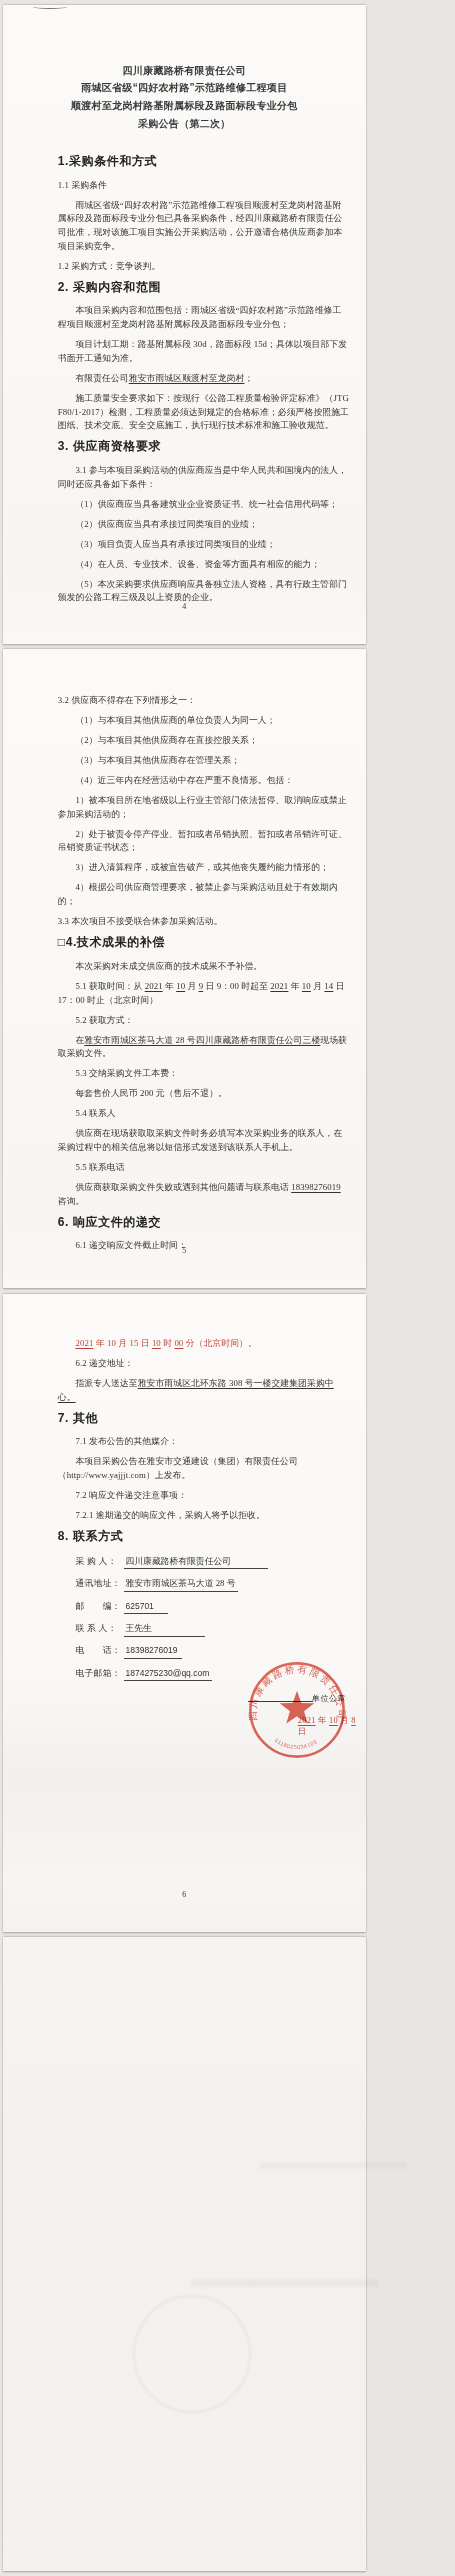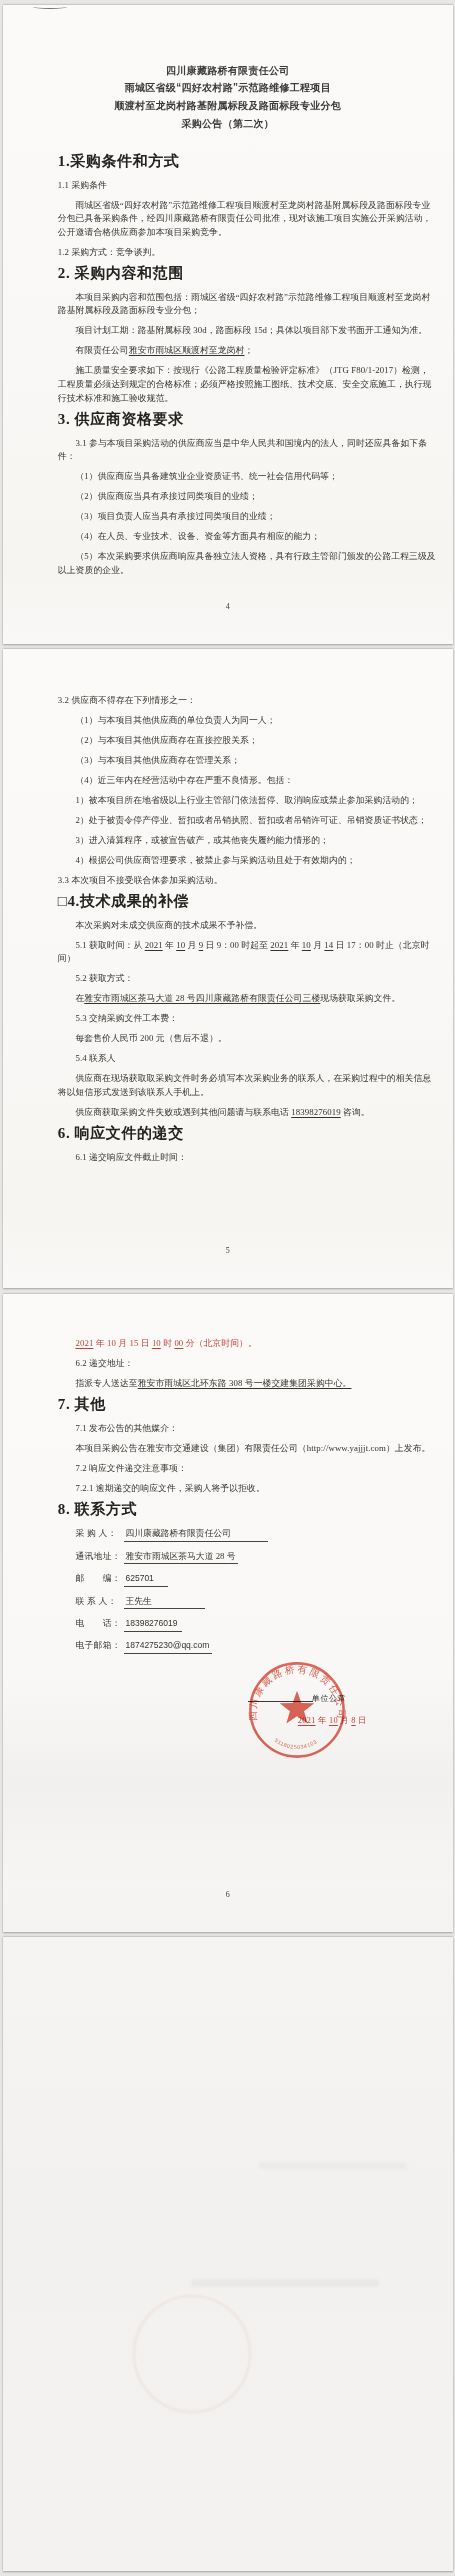--- a/index.html
+++ b/index.html
@@ -2,42 +2,42 @@
 <html style="font-size:9px"><head>
 <meta charset="utf-8">
 <style>
   html,body{margin:0;padding:0;}
   body{
     width:456px;height:2576px;position:relative;
     background:#e7e6e4;
     font-family:"Liberation Serif","DejaVu Serif",serif;
   }
   .page{
-    position:absolute;left:2.8px;width:450px;
+    position:absolute;left:2.8px;width:363px;
     background:linear-gradient(180deg,#fbfaf8 0%,#f9f8f6 55%,#f6f5f2 88%,#f9f8f6 100%);
     box-shadow:0 1.1px 1.7px rgba(0,0,0,.30),0 -0.6px 1.1px rgba(0,0,0,.14);
   }
   #page1{top:4.6px;height:639px;}
   #page2{top:649px;height:639px;}
   #page3{top:1294px;height:638px;
     background:linear-gradient(180deg,#fbfaf8 0%,#f9f8f6 60%,#f1f0ee 76%,#f6f5f3 92%,#f4f3f1 100%);}
   #page4{top:1937px;height:634px;
     background:linear-gradient(180deg,#f5f4f2 0%,#f2f1ef 40%,#f3f2f0 100%);}
   .content{padding:0 16px 0 55px;}
   .doc-title{
     margin:0 -16px 21.6px -55px;padding-top:57px;
     text-align:center;
     font-family:"Liberation Sans","DejaVu Sans",sans-serif;
     font-weight:bold;color:#3a3a3a;
     font-size:10px;line-height:17.7px;letter-spacing:0.3px;
   }
   .h{
-    font-family:Liberation Serif, serif;
+    font-family:Liberation Sans, sans-serif;
     font-weight:bold;color:#24231f;
-    font-size:15px;line-height:15px;letter-spacing:0.6px;
+    font-size:12px;line-height:15px;letter-spacing:0.6px;
     margin:4.6px 0 9.7px;
   }
   .b{
     font-size:8.8px;line-height:13.7px;color:#35332e;
     margin:0 0 6.3px;letter-spacing:0.1px;
   }
   .ind2{text-indent:2em;}
   .ind0{text-indent:0;}
   .mt{margin-top:8px;}
   .u{text-decoration:underline;text-underline-offset:1.7px;text-decoration-thickness:0.6px;}
@@ -129,20 +129,21 @@
     <div class="h">□4.技术成果的补偿</div>
     <p class="b ind2">本次采购对未成交供应商的技术成果不予补偿。</p>
 
     <p class="b ind2"><span>5.1 获取时间：从 </span><span class="u">2021</span><span> 年 </span><span class="u">10</span><span> 月 </span><span class="u">9</span><span> 日 9：00 时起至 </span><span class="u">2021</span><span> 年 </span><span class="u">10</span><span> 月 </span><span class="u">14</span><span> 日 17：00 时止（北京时间）</span></p>
     <p class="b ind2">5.2 获取方式：</p>
     <p class="b ind2"><span>在</span><span class="u">雅安市雨城区茶马大道 28 号四川康藏路桥有限责任公司三楼</span><span>现场获取采购文件。</span></p>
     <p class="b ind2">5.3 交纳采购文件工本费：</p>
     <p class="b ind2">每套售价人民币 200 元（售后不退）。</p>
     <p class="b ind2">5.4 联系人</p>
     <p class="b ind2">供应商在现场获取取采购文件时务必填写本次采购业务的联系人，在采购过程中的相关信息将以短信形式发送到该联系人手机上。</p>
+    <p class="b ind2">5.5 联系电话</p>
     <p class="b ind2"><span>供应商获取采购文件失败或遇到其他问题请与联系电话 </span><span class="u">18398276019</span><span> 咨询。</span></p>
 
     <div class="h">6. 响应文件的递交</div>
     <p class="b ind2">6.1 递交响应文件截止时间：</p>
   </div>
   <div class="pageno">5</div>
 </section>
 
 <section class="page" id="page3">
   <div class="content" style="padding-top:26px;margin-top:17px;">

